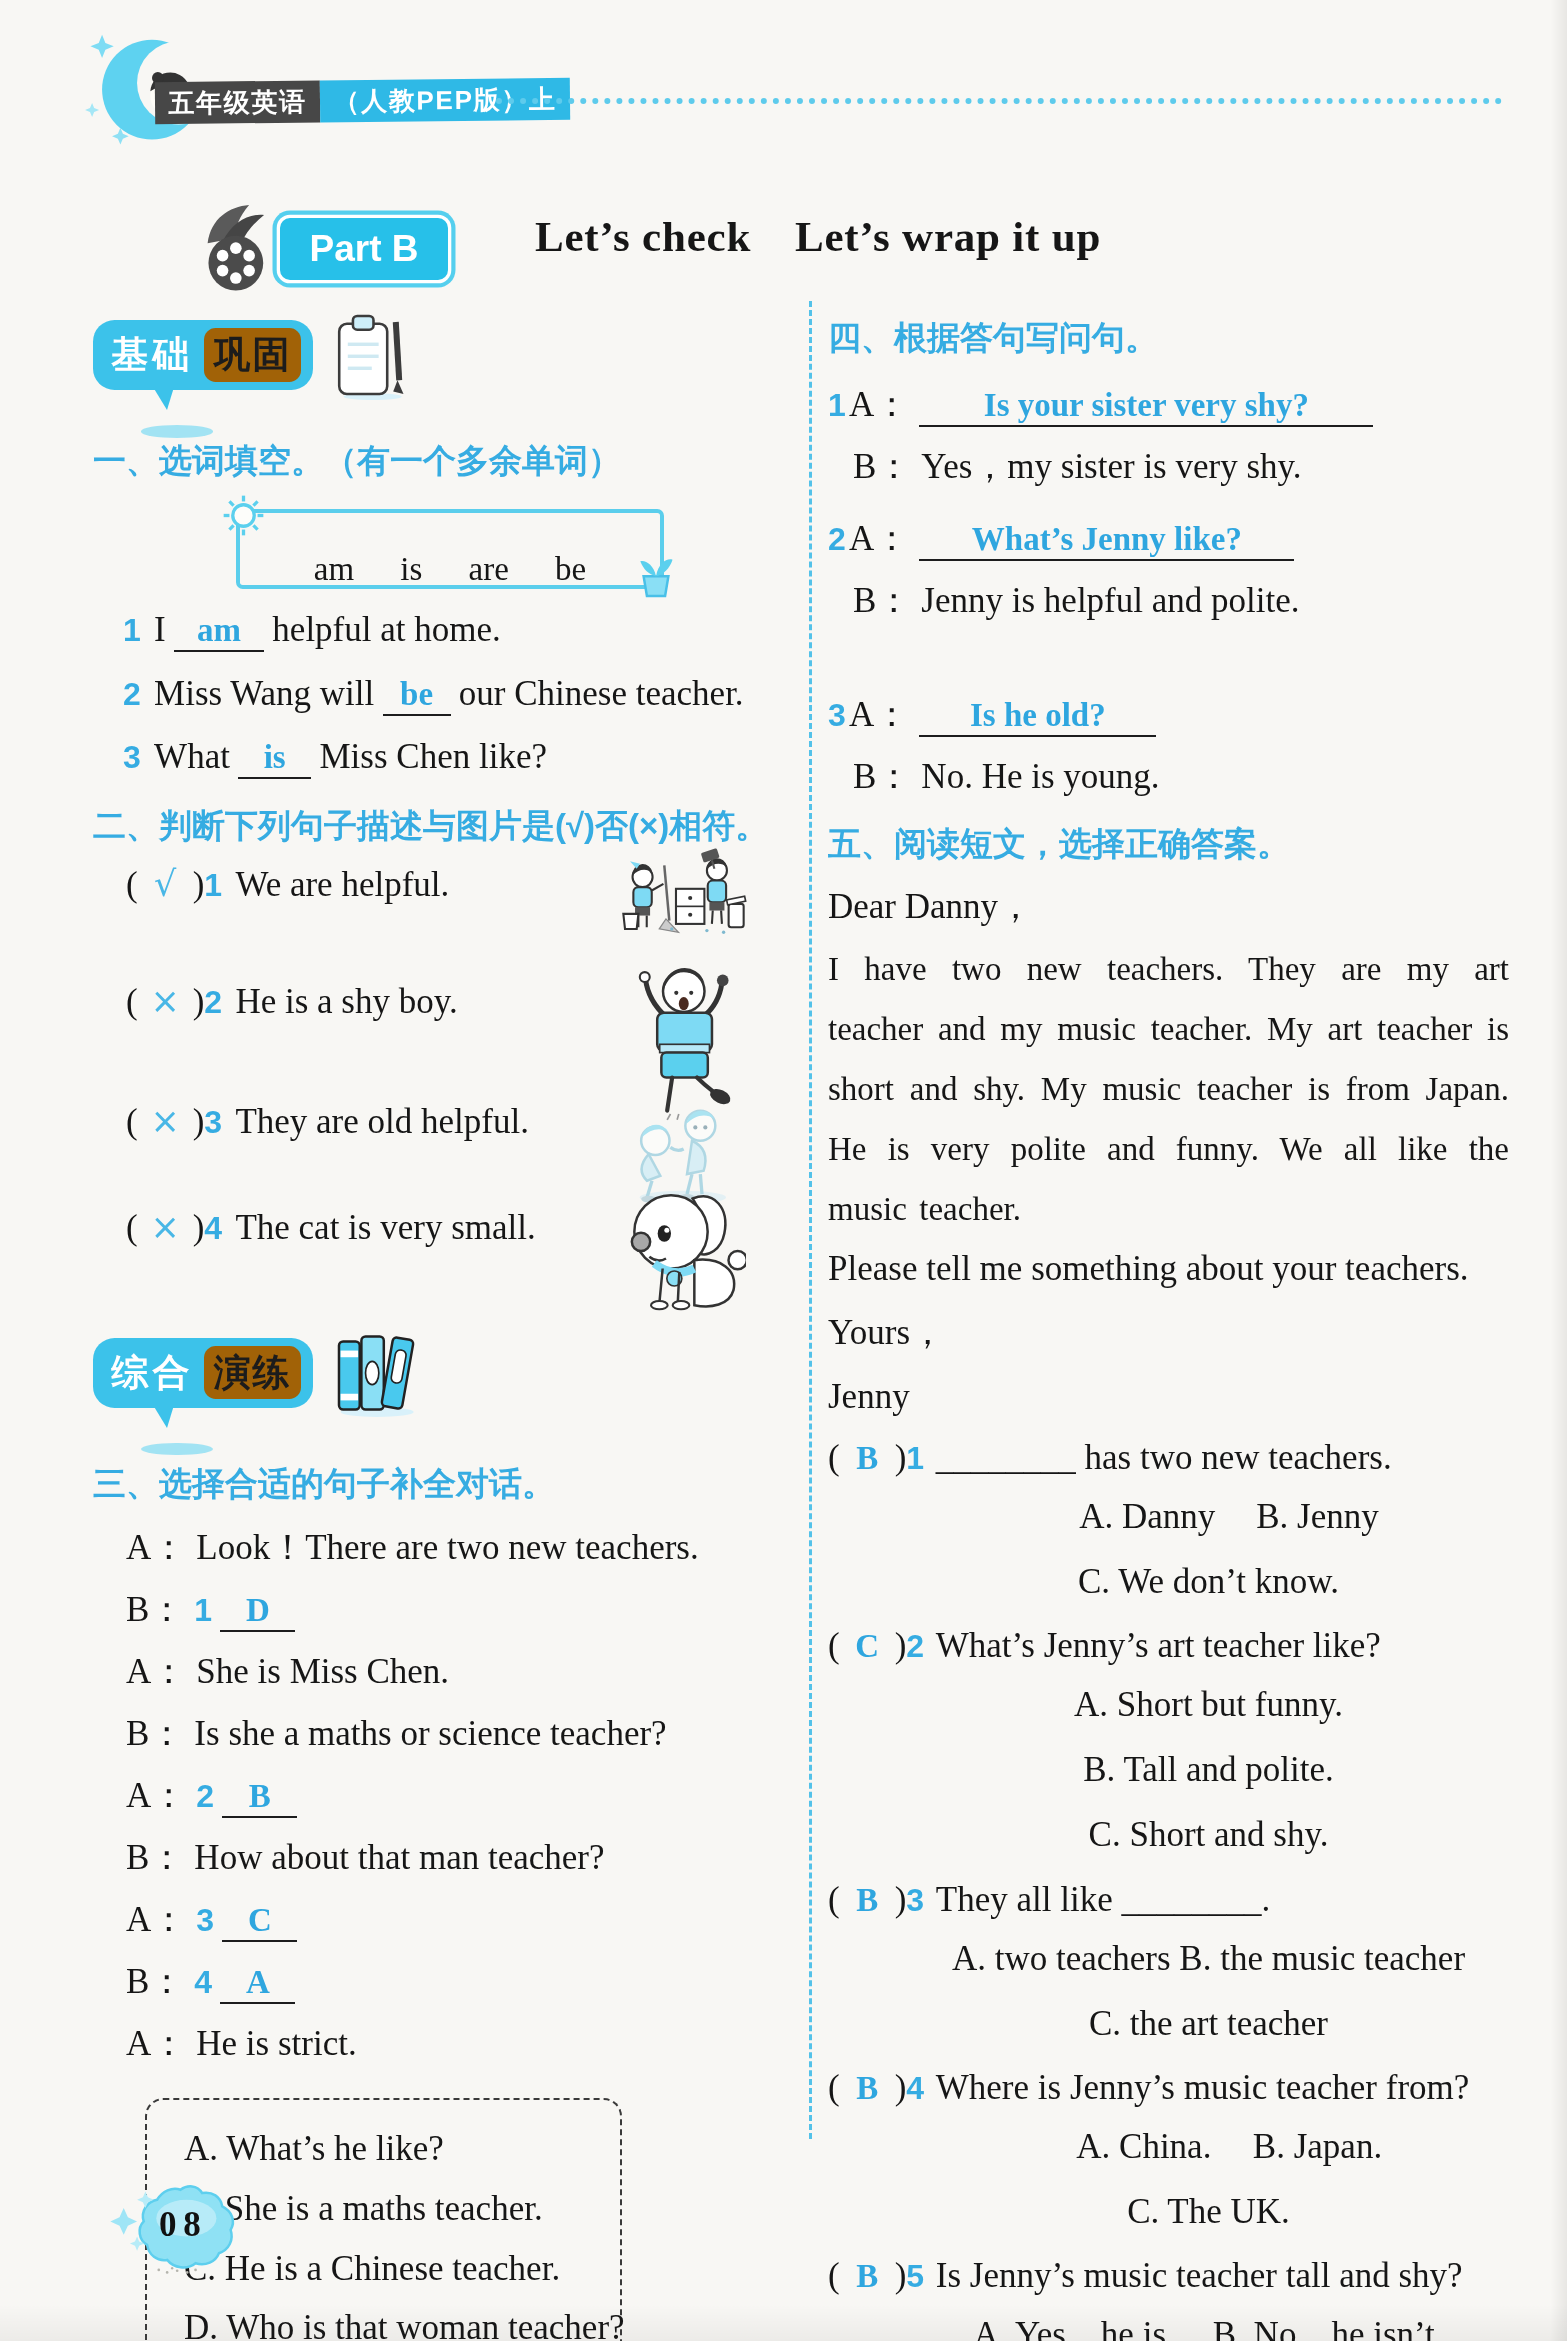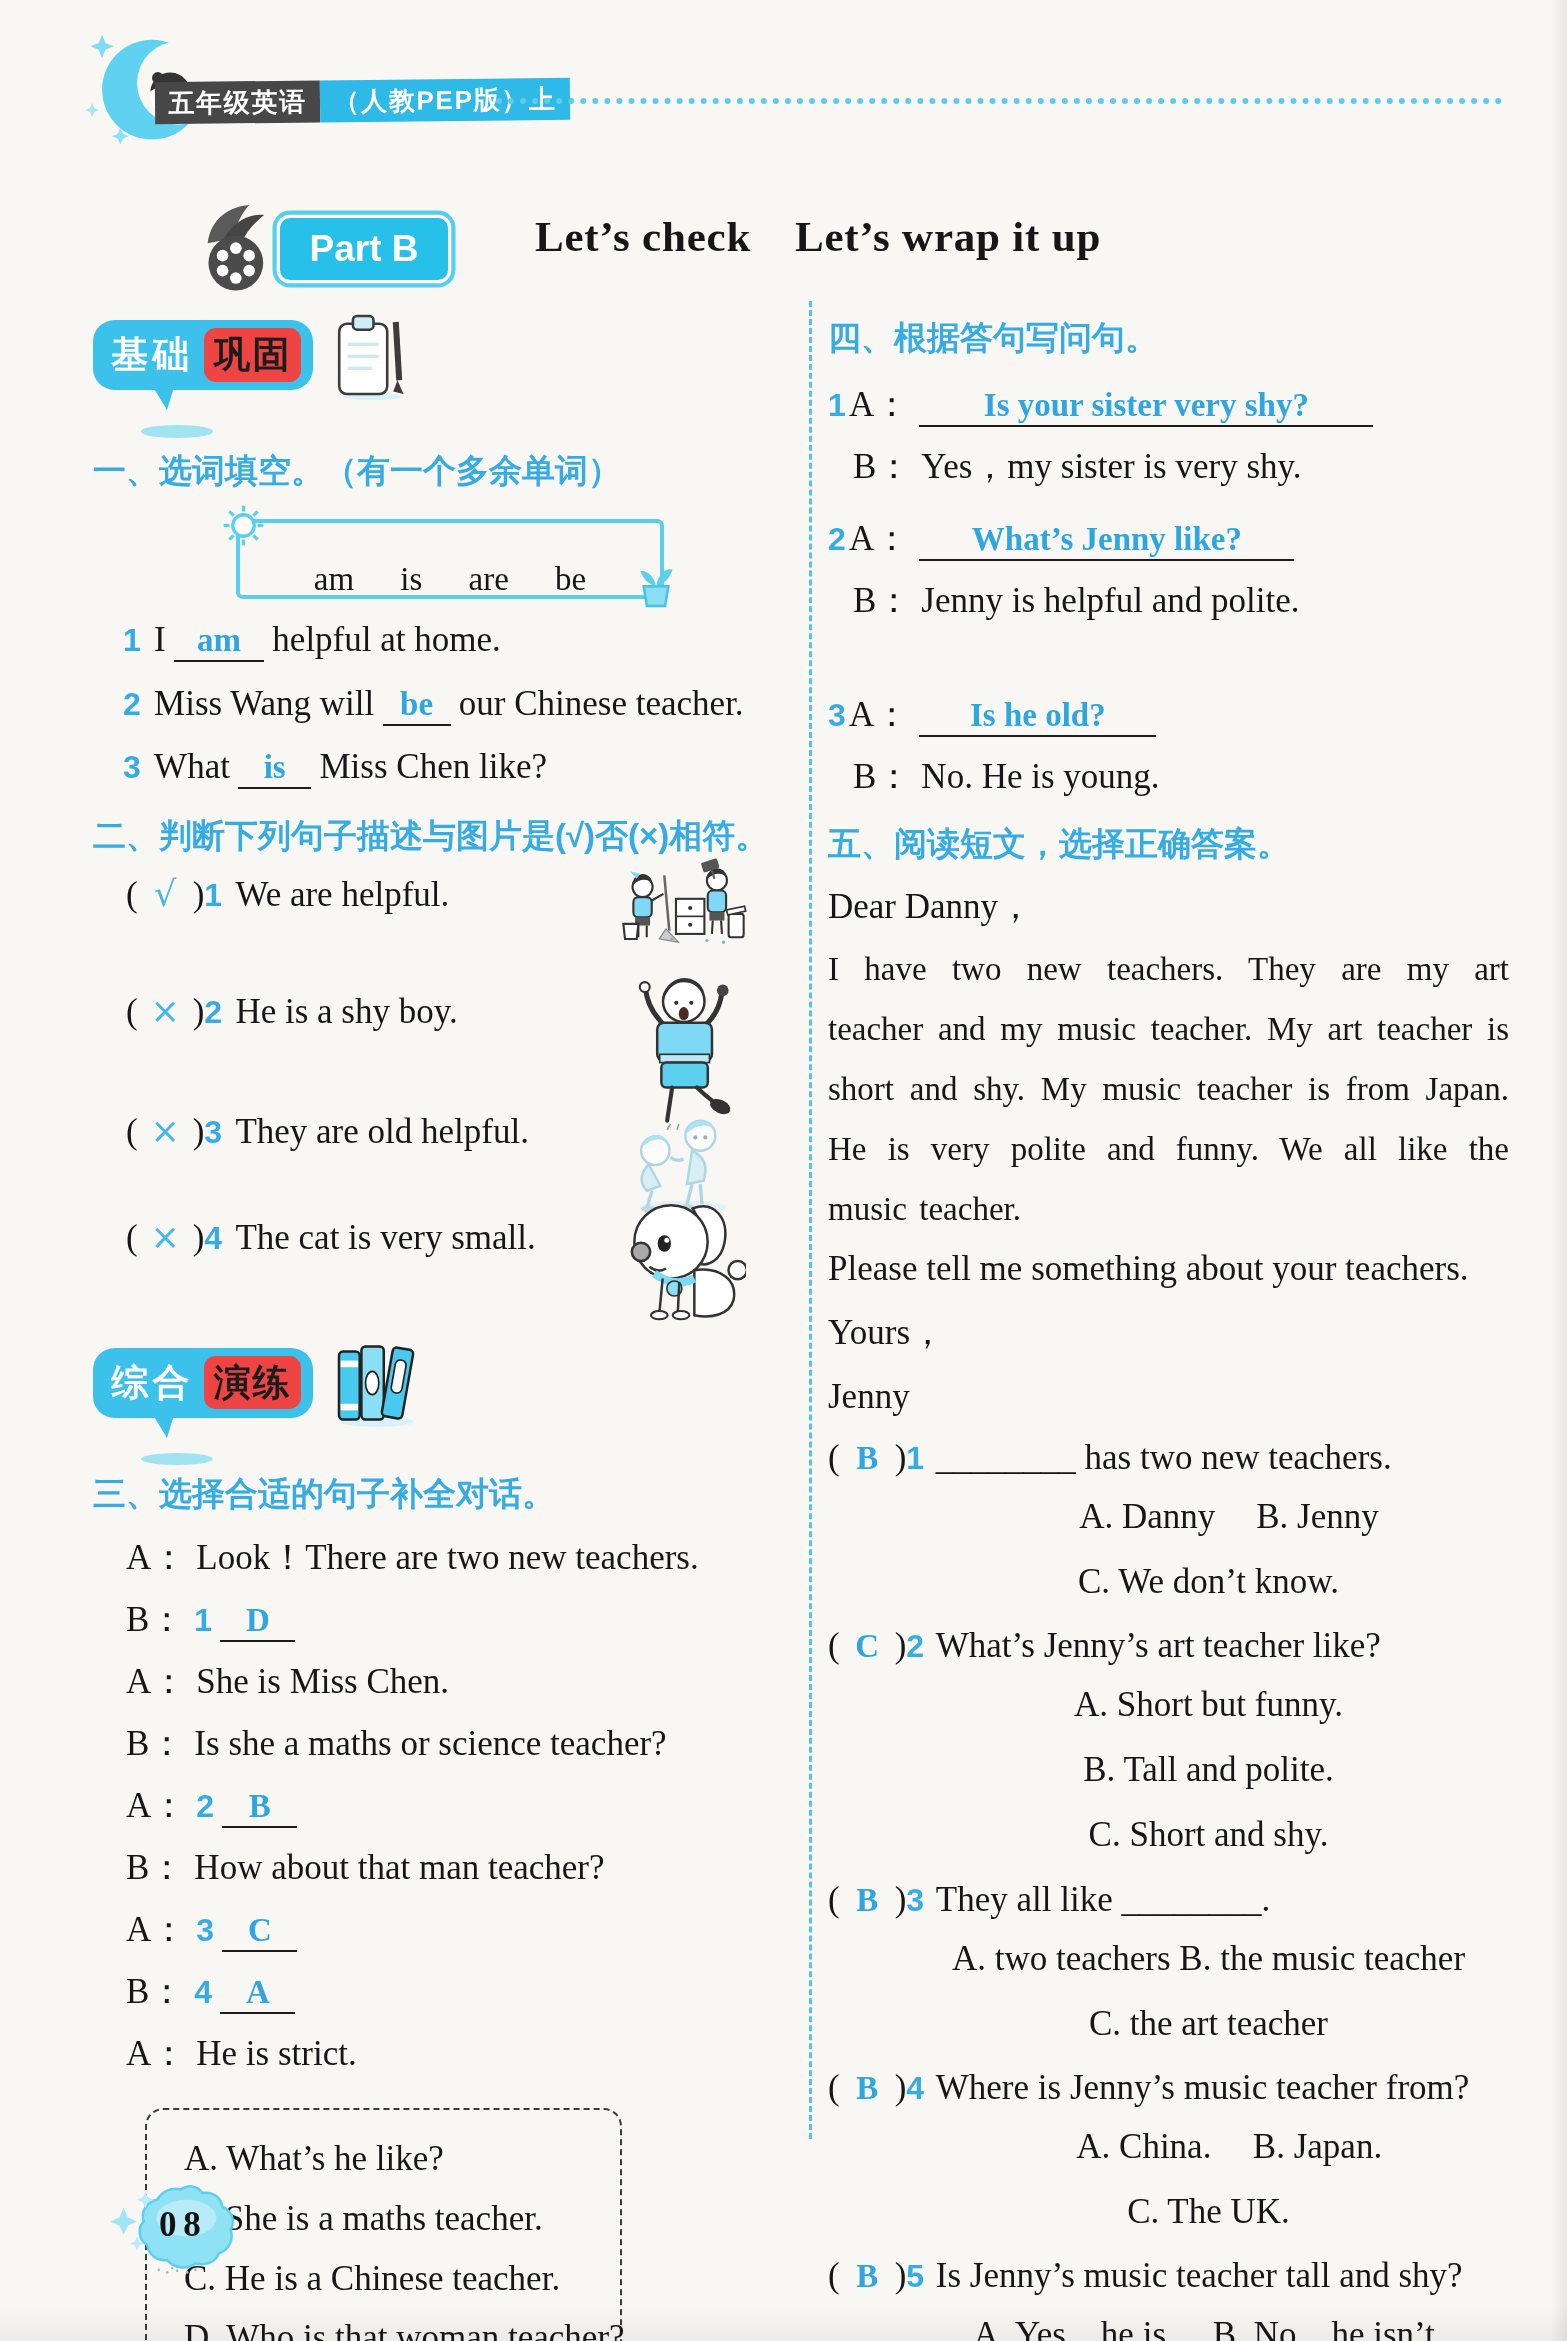--- a/index.html
+++ b/index.html
@@ -42,21 +42,21 @@
   .paren{font-family:"Liberation Serif",serif;font-size:35px;}
   .mark{display:inline-block;width:55px;text-align:center;font-size:35px;color:#49b7e6;
       font-family:"DejaVu Sans",sans-serif;}
 
   
   .badge-row{display:flex;align-items:center;gap:21.6px;}
   .bubble{position:relative;display:inline-flex;align-items:center;background:#3cc2ea;
       border-radius:21.6px;padding:8.3px 11.7px 8.3px 18.3px;}
   .bubble-main{color:#fff;font-family:"Liberation Sans","DejaVu Sans",sans-serif;font-weight:bold;
       font-size:37px;letter-spacing:4.2px;margin-right:10px;}
-  .bubble-sub{background:#ef4444;border-radius:11.7px;color:#1c1c1c;
+  .bubble-sub{background:#a16207;border-radius:11.7px;color:#1c1c1c;
       font-family:"Liberation Sans","DejaVu Sans",sans-serif;font-weight:bold;font-size:37px;
       padding:1.7px 10px;letter-spacing:1.7px;}
   .bubble-tail{position:absolute;left:60px;bottom:-20px;width:0;height:0;
       border-left:14px solid transparent;border-right:7.5px solid transparent;border-top:23px solid #3cc2ea;}
   .bubble-shadow{width:72px;height:12.5px;background:#86dcf3;border-radius:50%;
       margin:25px 0 0 48px;opacity:.75;}
 
   
   .wordbox{position:relative;margin:25px 0 0 143px;width:420px;height:72px;
       border:4.2px solid #5bceec;border-radius:6.7px;display:flex;align-items:center;justify-content:center;}
@@ -155,21 +155,21 @@
           <line x1="16" y1="40" x2="52" y2="40"></line>
             <line x1="16" y1="54" x2="52" y2="54"></line>
             <line x1="16" y1="68" x2="44" y2="68"></line>
         </g>
         <line x1="72" y1="14" x2="76" y2="82" stroke="#3c3c3c" stroke-width="7"></line>
         <path d="M74,82 l7,16 -12,-3 z" fill="#3c3c3c"></path>
       </svg>
     </div>
     <div class="bubble-shadow"></div>
 
-    <h2 class="cn" style="margin-top:11px">一、选词填空。（有一个多余单词）</h2>
+    <h2 class="cn" style="margin-top:1px">一、选词填空。（有一个多余单词）</h2>
 
     <div class="wordbox">
       <svg class="wb-sun" width="43" height="43" viewBox="0 0 52 52">
         <g stroke="#5bd0ee" stroke-width="4" fill="none">
           <circle cx="26" cy="26" r="13" fill="#fdfdfa"></circle>
           <line x1="26" y1="2" x2="26" y2="9"></line>
             <line x1="26" y1="43" x2="26" y2="50"></line>
           <line x1="2" y1="26" x2="9" y2="26"></line>
             <line x1="43" y1="26" x2="50" y2="26"></line>
           <line x1="9" y1="9" x2="14" y2="14"></line>

